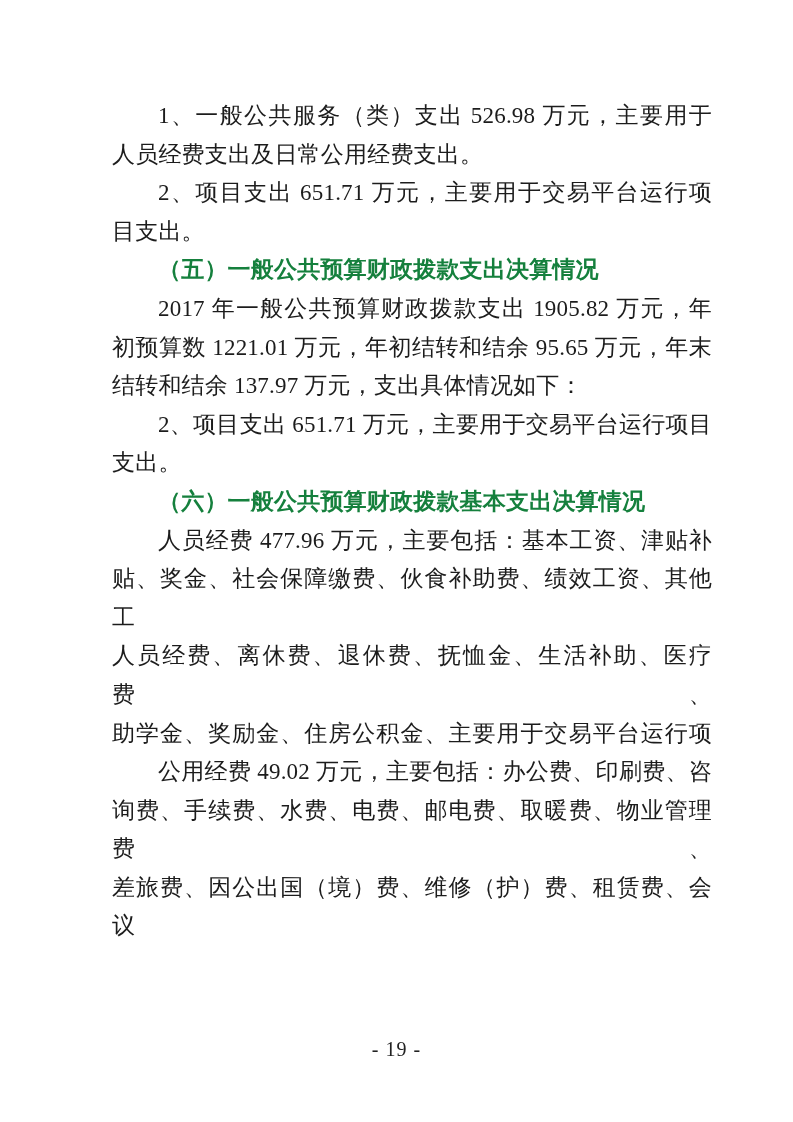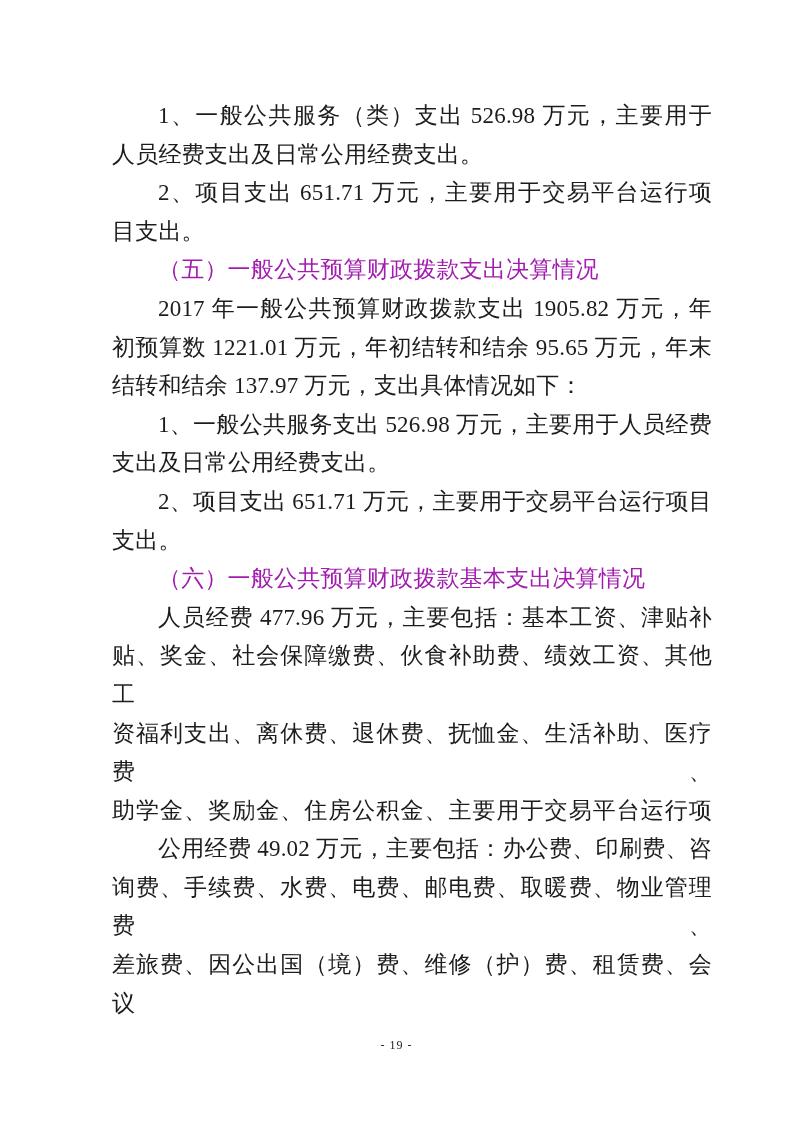--- a/index.html
+++ b/index.html
@@ -34,30 +34,30 @@
     letter-spacing: 0.2px;
     white-space: normal;
   }
   .line.first {
     text-indent: 2em;
   }
   .line.stretch {
     text-align-last: justify;
   }
   .para.heading .line {
-    font-weight: 400;
-    color: #a21caf;
+    font-weight: 700;
+    color: #15803d;
   }
   .page-number {
     position: absolute;
     top: 1038px;
     left: 0;
     width: 100%;
     text-align: center;
-    font-size: 12px;
+    font-size: 20px;
     letter-spacing: 1px;
     color: #222222;
     font-family: "Liberation Serif", "DejaVu Serif", serif;
   }
 </style>
 </head>
 <body>
 
 <div class="page">
   <main class="content">
@@ -71,34 +71,30 @@
       </div>
       <div class="para heading">
         <div class="line first">（五）一般公共预算财政拨款支出决算情况</div>
       </div>
       <div class="para body">
         <div class="line first stretch">2017 年一般公共预算财政拨款支出 1905.82 万元，年</div>
         <div class="line stretch">初预算数 1221.01 万元，年初结转和结余 95.65 万元，年末</div>
         <div class="line">结转和结余 137.97 万元，支出具体情况如下：</div>
       </div>
       <div class="para body">
-        <div class="line first stretch">1、一般公共服务支出 526.98 万元，主要用于人员经费</div>
-        <div class="line">支出及日常公用经费支出。</div>
-      </div>
-      <div class="para body">
         <div class="line first stretch">2、项目支出 651.71 万元，主要用于交易平台运行项目</div>
         <div class="line">支出。</div>
       </div>
       <div class="para heading">
         <div class="line first">（六）一般公共预算财政拨款基本支出决算情况</div>
       </div>
       <div class="para body">
         <div class="line first stretch">人员经费 477.96 万元，主要包括：基本工资、津贴补</div>
         <div class="line stretch">贴、奖金、社会保障缴费、伙食补助费、绩效工资、其他工</div>
-        <div class="line stretch">资福利支出、离休费、退休费、抚恤金、生活补助、医疗费、</div>
+        <div class="line stretch">人员经费、离休费、退休费、抚恤金、生活补助、医疗费、</div>
         <div class="line stretch">助学金、奖励金、住房公积金、主要用于交易平台运行项</div>
       </div>
       <div class="para body">
         <div class="line first stretch">公用经费 49.02 万元，主要包括：办公费、印刷费、咨</div>
         <div class="line stretch">询费、手续费、水费、电费、邮电费、取暖费、物业管理费、</div>
         <div class="line stretch">差旅费、因公出国（境）费、维修（护）费、租赁费、会议</div>
       </div>
     </main>
   <div class="page-number">- 19 -</div>
 </div>

